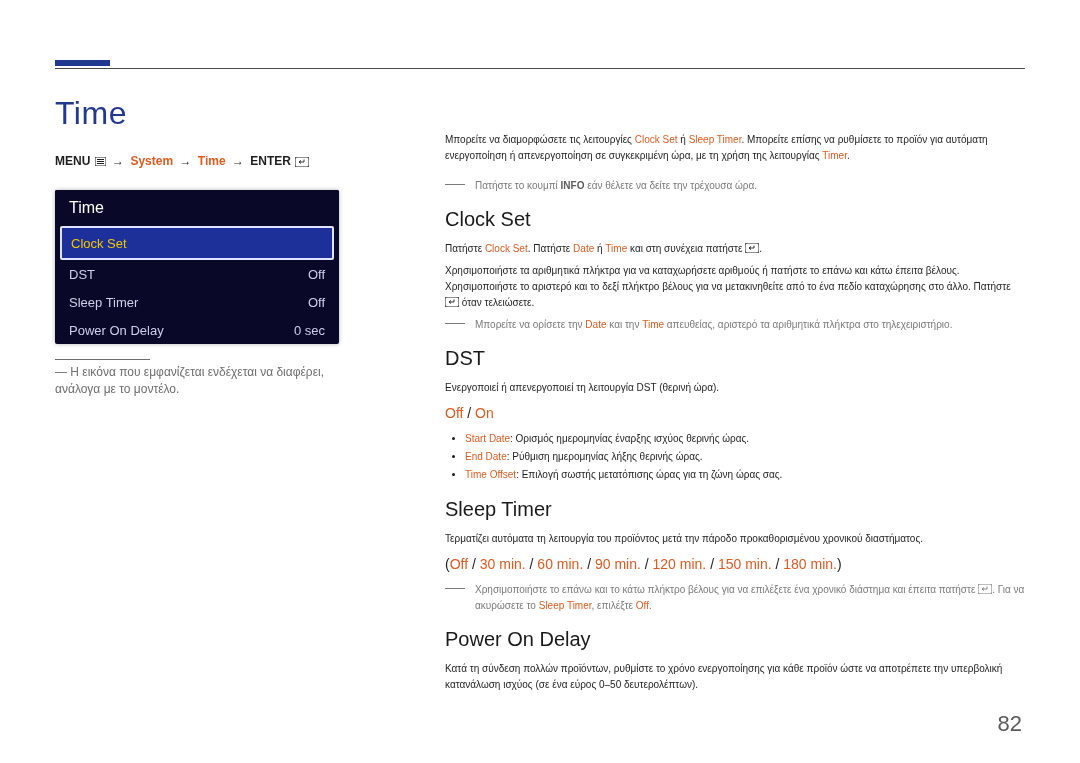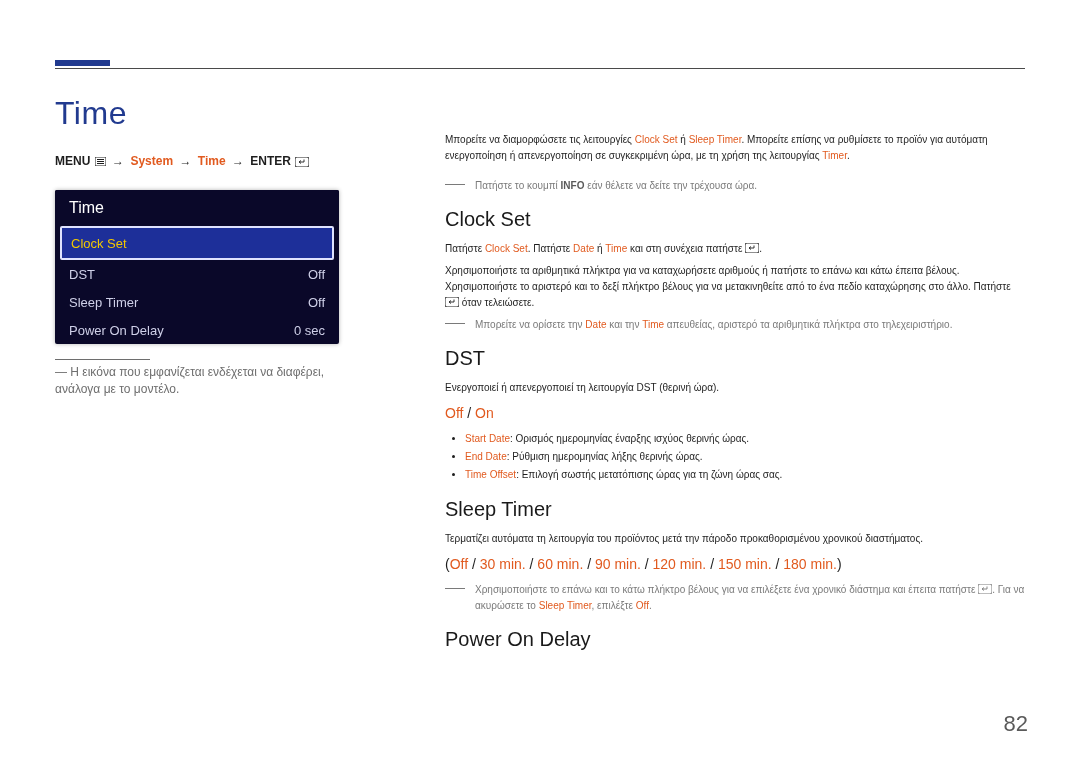--- a/index.html
+++ b/index.html
@@ -171,21 +171,21 @@
   }
   .bullets li {
     font-size: 10px;
     color: #1e1e1e;
     line-height: 1.8;
   }
   .bullets li .orange { color: #e15a1f; }
 
   .page-num {
     position: absolute;
-    right: 52px;
+    right: 58px;
     bottom: 26px;
     font-size: 22px;
     color: #5a5a5a;
     font-weight: 300;
   }
 </style>
 </head>
 <body>
 
 <div class="page">
@@ -300,17 +300,18 @@
         <div class="dash"></div>
         <div>
           <span>Χρησιμοποιήστε το επάνω και το κάτω πλήκτρο βέλους για να επιλέξετε ένα χρονικό διάστημα και έπειτα πατήστε </span><span><svg width="14" height="10" viewBox="0 0 14 10" style="vertical-align:-1px">
                 <rect x="0" y="0" width="14" height="10" rx="2" fill="none" stroke="#7a7a7a" stroke-width="1"></rect>
                 <path d="M4 5 L9 5 M9 5 L9 2.5 M4 5 L6 3.5 M4 5 L6 6.5" stroke="#7a7a7a" fill="none" stroke-width="0.9"></path>
               </svg></span><span>. Για να ακυρώσετε το </span><span style="color:#e15a1f">Sleep Timer</span><span>, επιλέξτε </span><span style="color:#e15a1f">Off</span><span>.</span>
         </div>
       </div>
 
       <h2 class="section-title">Power On Delay</h2>
+      <div class="para">Κατά τη σύνδεση πολλών προϊόντων, ρυθμίστε το χρόνο ενεργοποίησης για κάθε προϊόν ώστε να αποτρέπετε την υπερβολική κατανάλωση ισχύος (σε ένα εύρος 0–50 δευτερολέπτων).</div>
     </div>
   </div>
 
   <div class="page-num">82</div>
 </div>
 
 </body></html>

